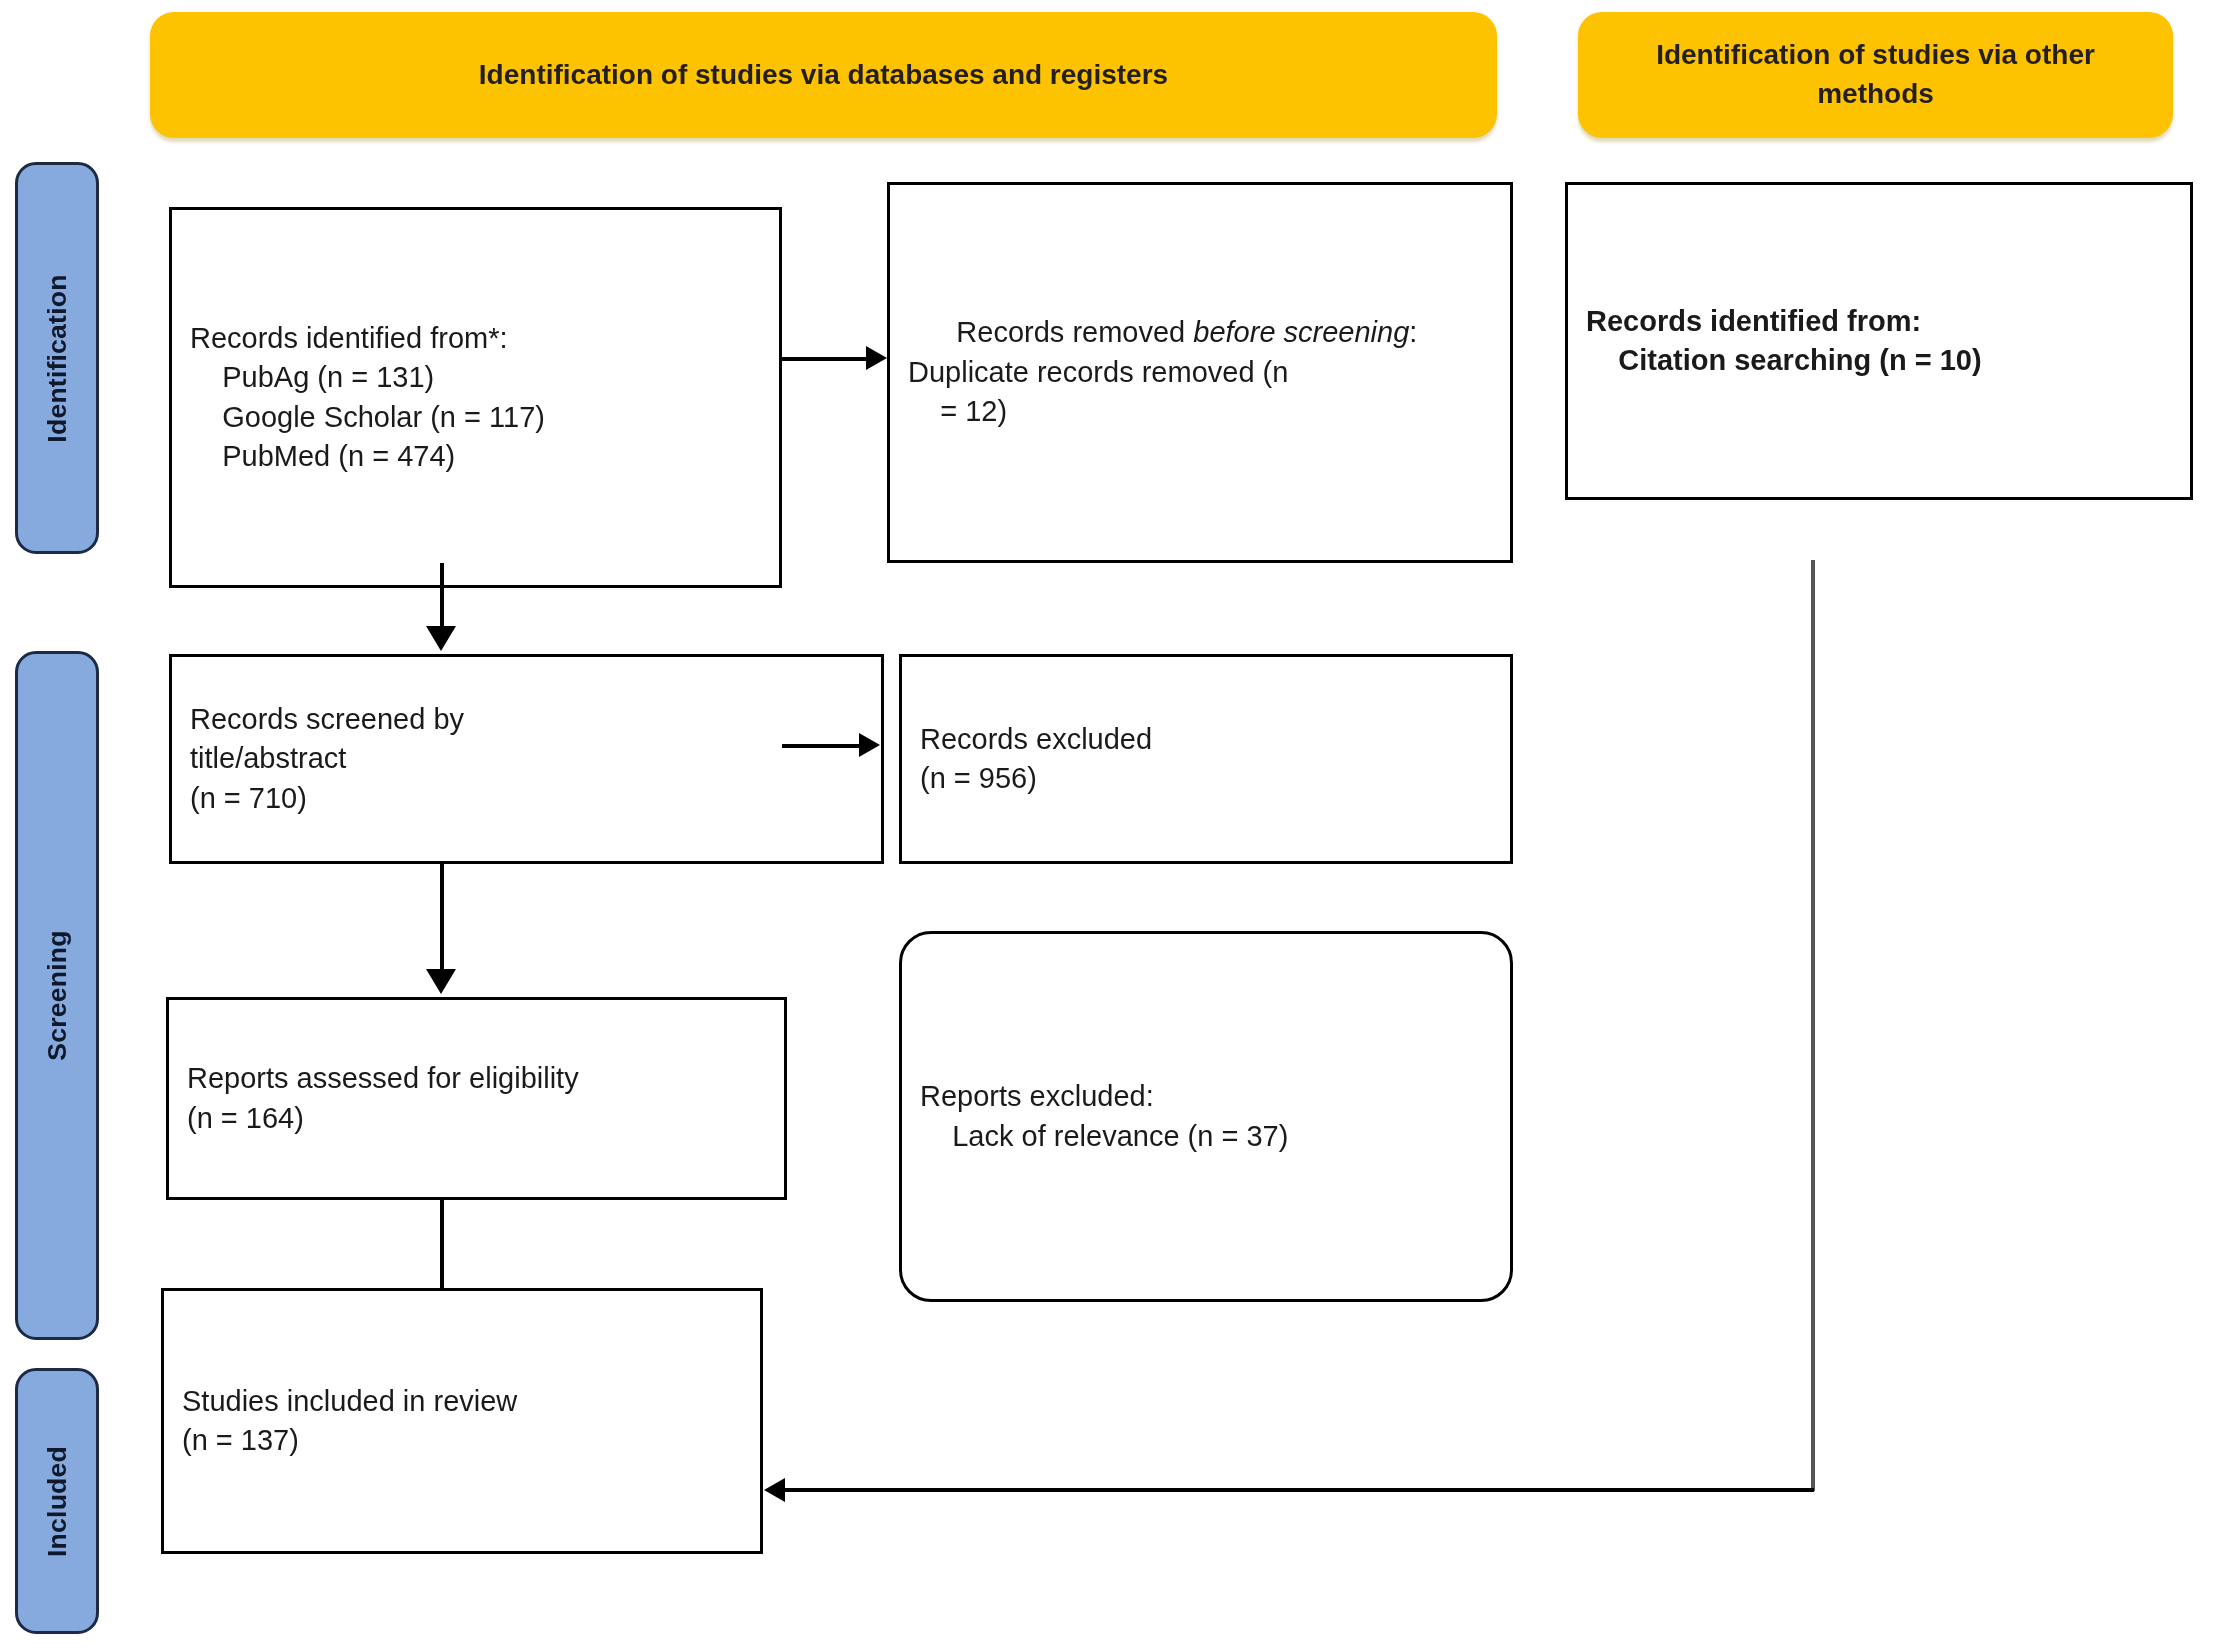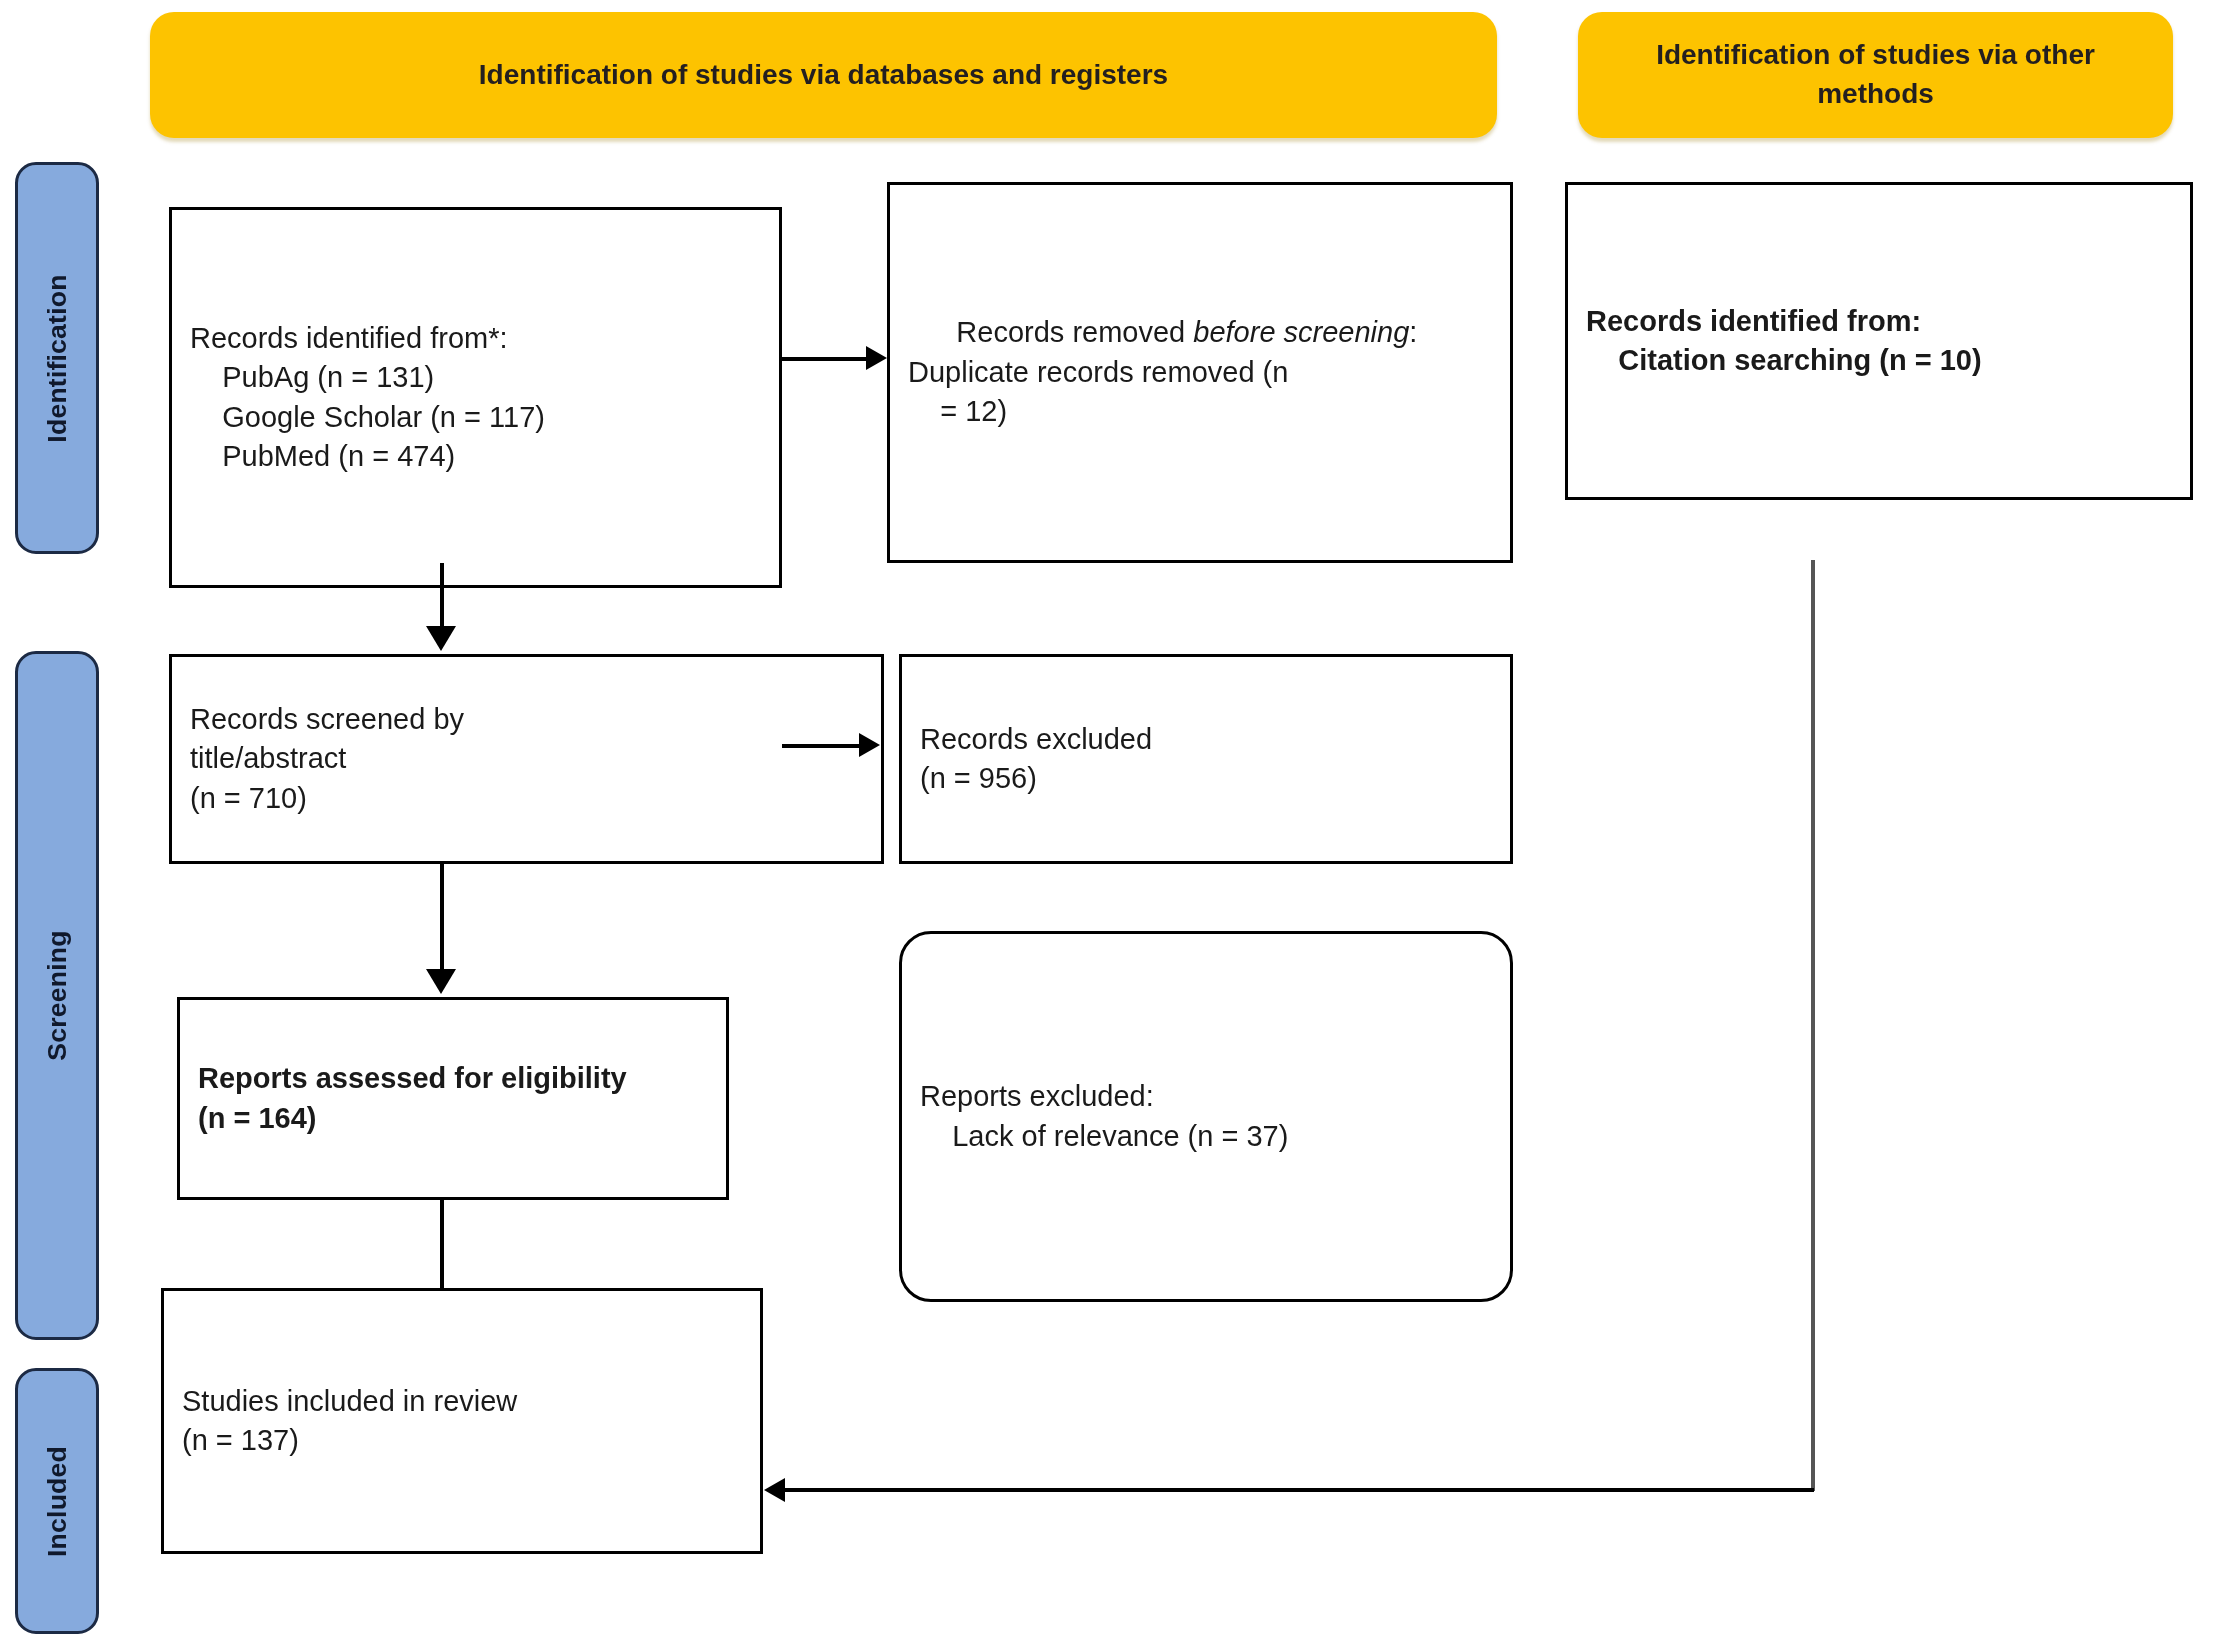--- a/index.html
+++ b/index.html
@@ -170,21 +170,21 @@
     <div class="txt">Records excluded
 (n = 956)</div>
   </div>
 
   <div class="hline" style="left:782px; top:744px; width:78px;"></div>
   <div class="arrow-right" style="left:859px; top:733px;"></div>
 
   <div class="vline" style="left:440px; top:864px; height:108px;"></div>
   <div class="arrow-down" style="left:426px; top:969px;"></div>
 
-  <div class="box" style="left:177px; top:997px; width:552px; height:203px;font-weight:bold;">
+  <div class="box" style="left:166px; top:997px; width:621px; height:203px;">
     <div class="txt">Reports assessed for eligibility
 (n = 164)</div>
   </div>
 
   <div class="box" style="left:899px; top:931px; width:614px; height:371px;border-radius:32px;">
     <div class="txt">Reports excluded:
     Lack of relevance (n = 37)</div>
   </div>
 
   <div class="vline" style="left:440px; top:1200px; height:143px;"></div>

